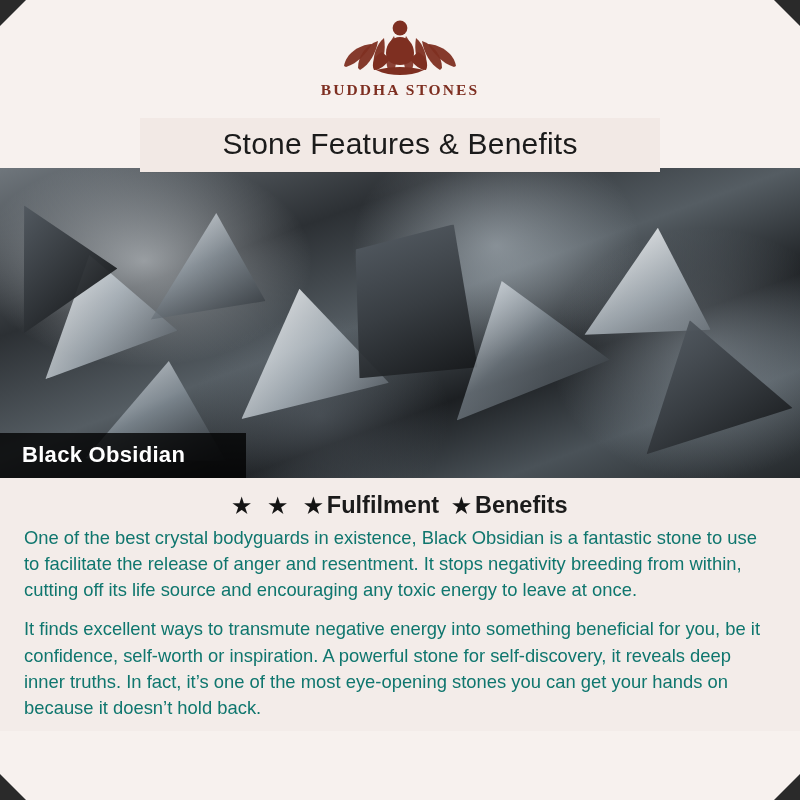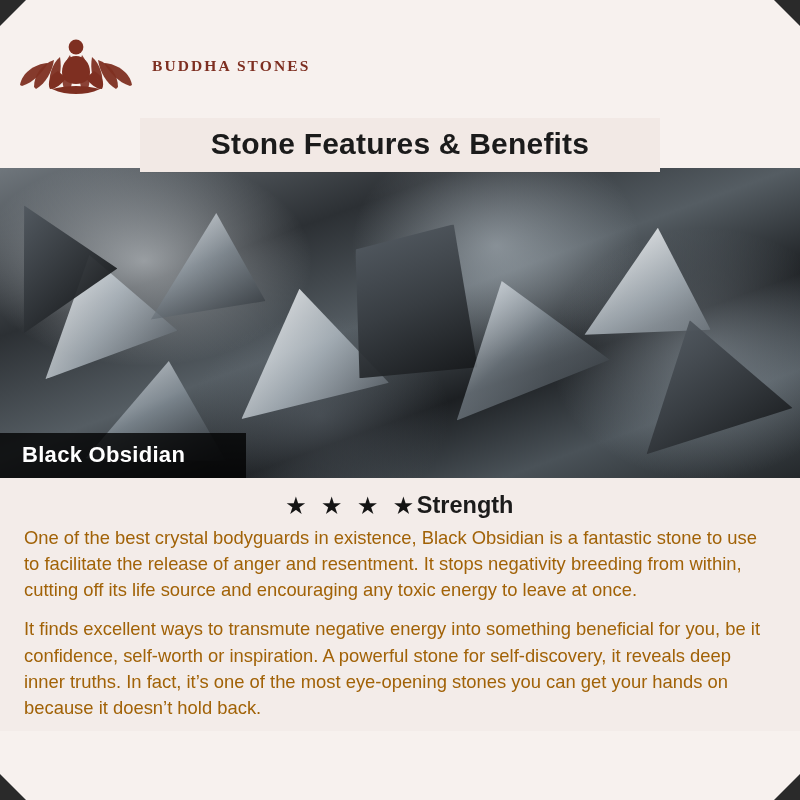--- a/index.html
+++ b/index.html
@@ -50,21 +50,21 @@
     border-bottom: 26px solid #2a2a2a;
     border-left: 26px solid transparent;
   }
 
   
   .header {
     position: relative;
     height: 118px;
     background: #f7f1ee;
     display: flex;
-    flex-direction: row;
+    flex-direction: column;
     align-items: center;
     justify-content: flex-start;
     padding-top: 12px;
     box-sizing: border-box;
     z-index: 3;
   }
   .logo-mark {
     width: 152px;
     height: 68px;
     position: relative;
@@ -86,21 +86,21 @@
     background: #f2e9e5;
     text-align: center;
     padding: 9px 0 11px;
     z-index: 4;
     box-shadow: 0 1px 0 rgba(0,0,0,0.03);
   }
   .title-band h1 {
     margin: 0;
     font-family: "Liberation Sans", sans-serif;
     font-size: 30px;
-    font-weight: bold;
+    font-weight: normal;
     color: #1b1b1b;
     letter-spacing: 0.2px;
   }
 
   
   .photo {
     position: relative;
     width: 800px;
     height: 310px;
     margin-top: -4px;
@@ -176,21 +176,21 @@
     margin-right: 4px;
     color: #141414;
     line-height: 1;
   }
   .kw + .kw { margin-left: 9px; }
 
   .body-text p {
     margin: 0 0 0 0;
     font-size: 18.4px;
     line-height: 1.42;
-    color: #a16207;
+    color: #0f766e;
     text-align: left;
   }
   .body-text p + p { margin-top: 13px; }
 </style>
 </head>
 <body>
 
 <div class="page">
 
   <span class="corner tl"></span>
@@ -247,24 +247,25 @@
 
     <div class="keywords">
       <span class="kw">
         <span class="star">★</span>
       </span>
       <span class="kw">
         <span class="star">★</span>
       </span>
       <span class="kw">
         <span class="star">★</span>
-      </span>
-      <span class="kw">
-        <span class="star">★</span>
-        <span>Strength</span>
+        <span>Fulfilment</span>
+      </span>
+      <span class="kw">
+        <span class="star">★</span>
+        <span>Benefits</span>
       </span>
     </div>
 
     <div class="body-text">
       <p>One of the best crystal bodyguards in existence, Black Obsidian is a fantastic stone to use to facilitate the release of anger and resentment. It stops negativity breeding from within, cutting off its life source and encouraging any toxic energy to leave at once.</p>
       <p>It finds excellent ways to transmute negative energy into something beneficial for you, be it confidence, self-worth or inspiration. A powerful stone for self-discovery, it reveals deep inner truths. In fact, it’s one of the most eye-opening stones you can get your hands on because it doesn’t hold back.</p>
     </div>
 
   </div>
 </div>

